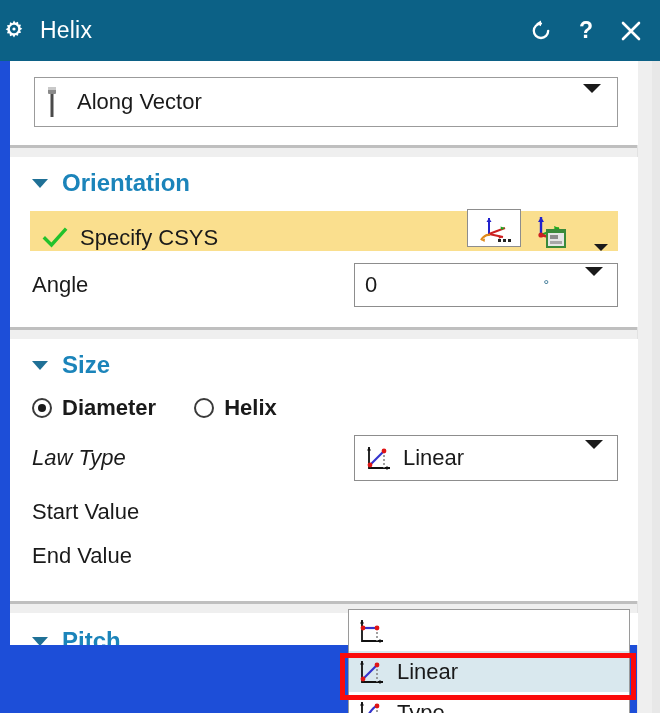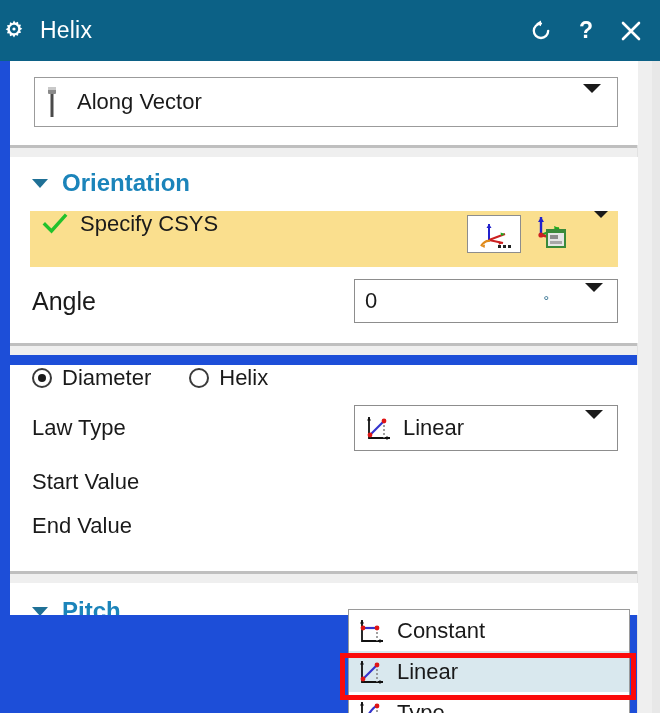--- a/index.html
+++ b/index.html
@@ -159,23 +159,23 @@
     font-size: 24px;
     color: #1b84ba;
     white-space: nowrap;
     font-weight: bold;
   }
 
   
   .sec-orient { padding-bottom: 20px; }
   .csys-row {
     display: flex;
-    align-items: flex-start;
+    align-items: flex-end;
     background: #fadf8e;
-    height: 56px;
+    height: 40px;
     margin: 8px 20px 0 20px;
   }
   .csys-label {
     flex: 1 1 auto;
     display: flex;
     align-items: center;
     padding-left: 12px;
     font-size: 22px;
     color: #1a1a1a;
     cursor: pointer;
@@ -217,21 +217,21 @@
     border-right: 7px solid transparent;
     border-top: 7px solid #1a1a1a;
   }
 
   .field-row {
     display: flex;
     align-items: center;
     margin: 12px 20px 0 22px;
   }
   .field-label {
-    font-size: 25px;
+    font-size: 22px;
     color: #1a1a1a;
     flex: 0 0 auto;
     width: 322px;
     white-space: nowrap;
   }
   .field-box {
     flex: 1 1 auto;
     height: 44px;
     border: 1px solid #8d8d8d;
     background: #ffffff;
@@ -257,20 +257,21 @@
     padding-right: 14px;
   }
 
   
   .sec-size { padding-bottom: 10px; }
   .radio-row {
     display: flex;
     align-items: center;
     margin: 10px 0 4px 22px;
     gap: 38px;
+    font-weight: bold;
   }
   .radio-item {
     display: flex;
     align-items: center;
     cursor: pointer;
   }
   .radio-dot {
     width: 20px;
     height: 20px;
     border: 2px solid #3a3a3a;
@@ -301,20 +302,21 @@
   }
   .law-row {
     display: flex;
     align-items: center;
   }
   .law-label {
     font-size: 22px;
     flex: 0 0 auto;
     width: 322px;
     white-space: nowrap;
+    font-style: italic;
   }
   .law-combo {
     flex: 1 1 auto;
     height: 46px;
     border: 1px solid #8d8d8d;
     background: #ffffff;
     display: flex;
     align-items: center;
     box-sizing: border-box;
     cursor: pointer;
@@ -513,20 +515,24 @@
           <span class="field-unit">°</span>
           <span class="field-caret"><span class="caret-tri"></span></span>
         </div>
       </div>
     </div>
 
     <div class="divider"></div>
     <div class="gap"></div>
 
     <div class="panel sec-size">
+      <div class="sec-header">
+        <span class="tri"></span>
+        <span class="sec-title">Size</span>
+      </div>
 
       <div class="radio-row">
         <div class="radio-item">
           <span class="radio-dot on"></span>
           <span class="radio-label">Diameter</span>
         </div>
         <div class="radio-item">
           <span class="radio-dot"></span>
           <span class="radio-label">Helix</span>
         </div>
@@ -579,21 +585,20 @@
           <svg width="28" height="28" viewBox="0 0 28 28">
             <path d="M5 3 L5 24 L26 24" stroke="#111" stroke-width="1.8" fill="none"></path>
             <path d="M5 3 l-2 3.5 h4 z" fill="#111"></path>
             <path d="M26 24 l-3.5 -2 v4 z" fill="#111"></path>
             <path d="M6 11 L20 11" stroke="#3434cc" stroke-width="2.2"></path>
             <path d="M20 11 L20 24" stroke="#888" stroke-width="1.6" stroke-dasharray="2 2"></path>
             <circle cx="6" cy="11" r="2.4" fill="#e01515"></circle>
             <circle cx="20" cy="11" r="2.4" fill="#e01515"></circle>
           </svg>
         </span>
-        <span class="lbl">Constant</span>
       </div>
 
       <div class="dd-item selected">
         <span class="ico">
           <svg width="28" height="28" viewBox="0 0 28 28">
             <path d="M5 3 L5 24 L26 24" stroke="#111" stroke-width="1.8" fill="none"></path>
             <path d="M5 3 l-2 3.5 h4 z" fill="#111"></path>
             <path d="M26 24 l-3.5 -2 v4 z" fill="#111"></path>
             <path d="M6 21 L20 7" stroke="#3434cc" stroke-width="2.2"></path>
             <path d="M20 7 L20 24" stroke="#888" stroke-width="1.6" stroke-dasharray="2 2"></path>

